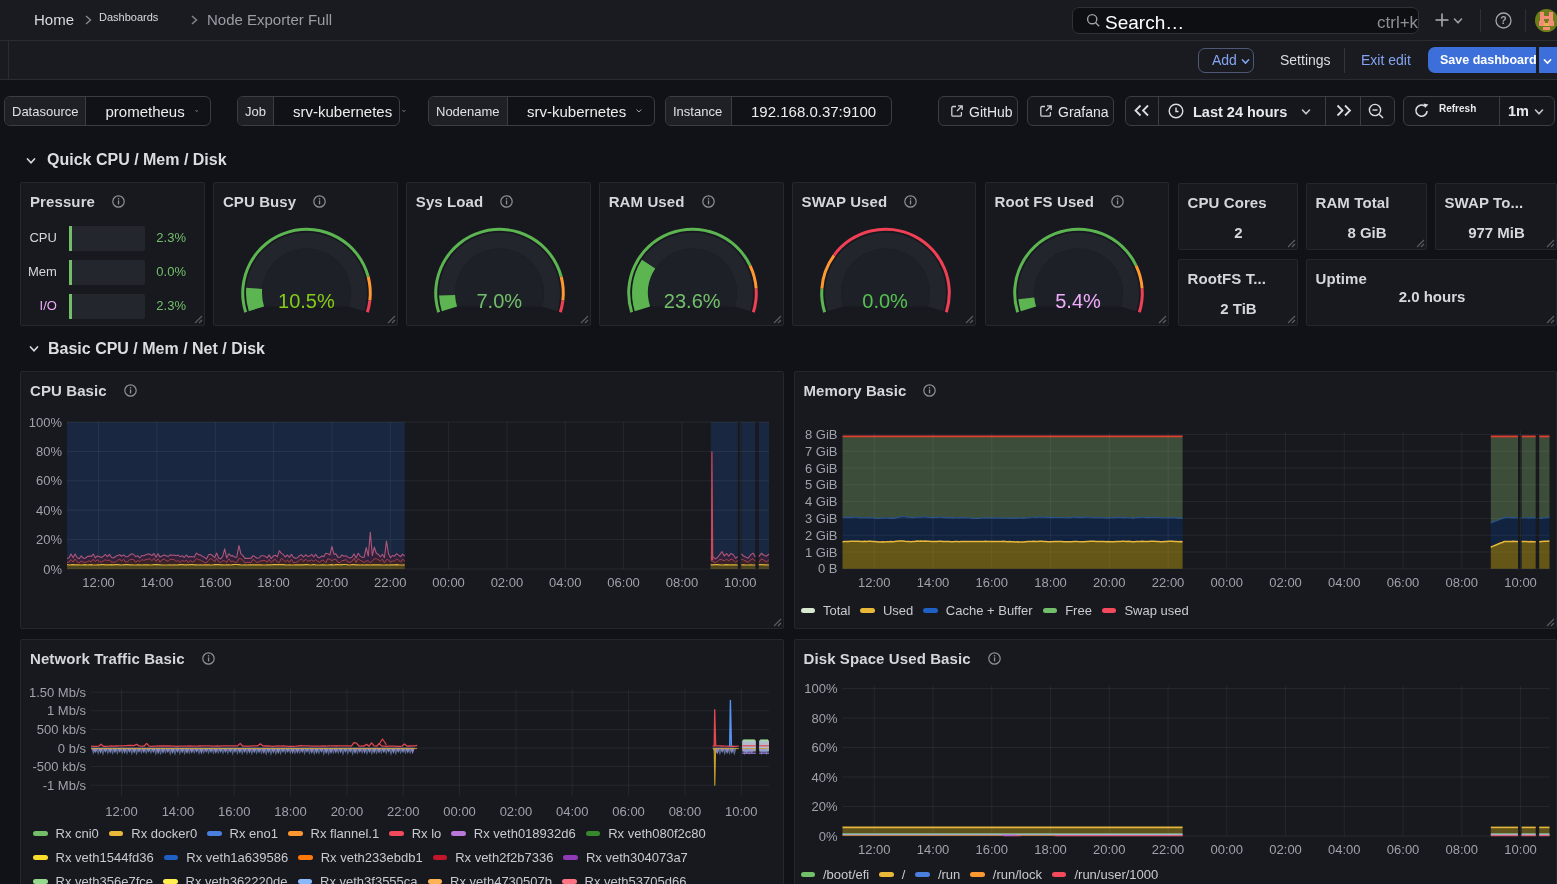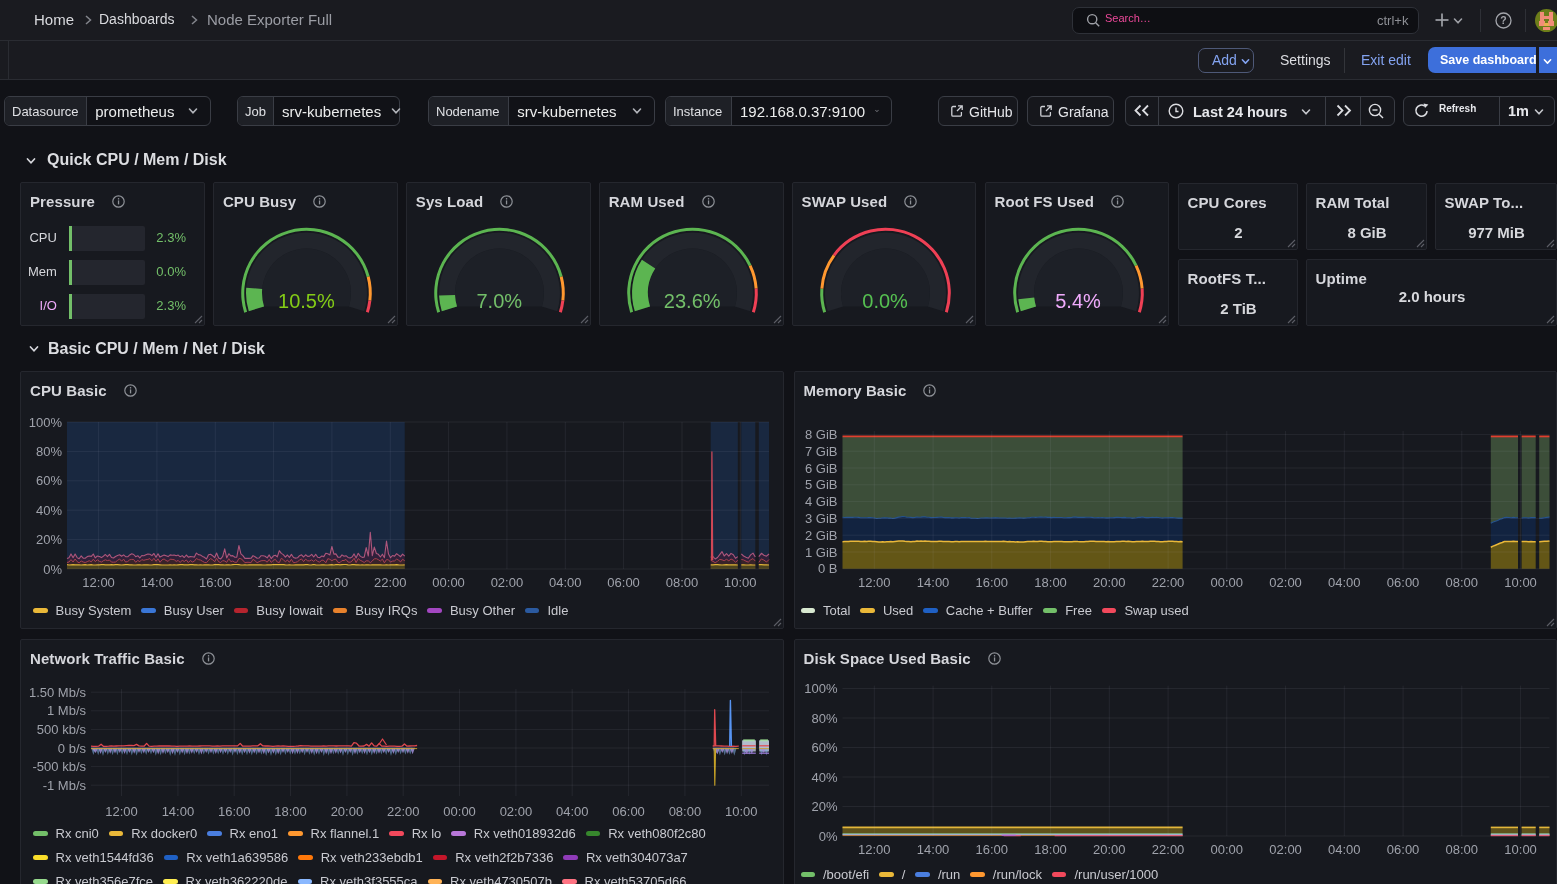--- a/index.html
+++ b/index.html
@@ -4,41 +4,41 @@
 body{width:1557px;height:884px;background:#111217;overflow:hidden;font-family:"Liberation Sans",sans-serif;position:relative}
 .abs{position:absolute}
 .panel{position:absolute;background:#17191f;border:1px solid #25272e;border-radius:2px}
 .ptitle{position:absolute;left:9px;top:8px;height:20px;font-size:15px;font-weight:700;color:#d5d6db;letter-spacing:.1px;white-space:nowrap;display:flex;align-items:center;gap:17px}
 .statv{position:absolute;font-weight:700;color:#d7d8dc;white-space:nowrap;font-size:15px}
 .leg{position:absolute;display:flex;gap:10px;font-size:13px;color:#c9cad0;white-space:nowrap;align-items:center}
 .leg .it{display:flex;align-items:center;gap:8px}
 .leg .sw{width:14.5px;height:5px;border-radius:2.5px;display:inline-block}
 .chip{position:absolute;height:30px;border:1px solid #3a3d45;border-radius:6px;display:flex;align-items:center;background:#111217}
 .chip .lab{background:#1e2026;height:100%;display:flex;align-items:center;padding:0 7px;font-size:13px;color:#dfe0e4;border-right:1px solid #3a3d45;border-radius:5px 0 0 5px;white-space:nowrap}
-.chip .val{display:flex;align-items:center;padding:0 8px;font-size:15px;color:#eceded;white-space:nowrap;gap:10px}
+.chip .val{display:flex;align-items:center;padding:0 19px;font-size:15px;color:#eceded;white-space:nowrap;gap:10px}
 .btn{position:absolute;height:30px;border:1px solid #3a3d45;border-radius:6px;display:flex;align-items:center;background:#16171c;color:#e4e5e9;font-size:14px}
 .sep2{position:absolute;width:1px;background:#2e3036}
 </style></head><body>
 <div class="abs" style="left:0;top:0;width:1557px;height:41px;background:#1a1b20;border-bottom:1px solid #2a2c32"></div>
 <div class="abs" style="left:34px;top:11px;font-size:15px;color:#d9dade">Home</div>
 <svg class="abs" style="left:82px;top:14px" width="12" height="12" viewBox="0 0 12 12">
     <polyline points="4,2 8.5,6 4,10" fill="none" stroke="#83858c" stroke-width="1.5"></polyline>
   </svg>
-<div class="abs" style="left:99px;top:11px;font-size:14px;color:#d9dade">Dashboards</div>
+<div class="abs" style="left:99px;top:11px;font-size:11px;color:#d9dade">Dashboards</div>
 <svg class="abs" style="left:188px;top:14px" width="12" height="12" viewBox="0 0 12 12">
     <polyline points="4,2 8.5,6 4,10" fill="none" stroke="#83858c" stroke-width="1.5"></polyline>
   </svg>
 <div class="abs" style="left:207px;top:11px;font-size:15px;color:#9b9da4">Node Exporter Full</div>
 <div class="abs" style="left:1072px;top:7px;width:347px;height:27px;background:#0e0f13;border:1px solid #2e3138;border-radius:7px"></div>
 <svg class="abs" style="left:1086px;top:13px" width="15" height="15" viewBox="0 0 15 15">
     <circle cx="6.2" cy="6.2" r="4.6" fill="none" stroke="#9fa1a7" stroke-width="1.4"></circle>
     <line x1="9.7" y1="9.7" x2="13.2" y2="13.2" stroke="#9fa1a7" stroke-width="1.4"></line>
   </svg>
-<div class="abs" style="left:1105px;top:12px;font-size:11px;color:#ec4899">Search…</div>
-<div class="abs" style="left:1377px;top:13px;font-size:13px;color:#8d8f95">ctrl+k</div>
+<div class="abs" style="left:1105px;top:12px;font-size:19px;color:#ffffff">Search…</div>
+<div class="abs" style="left:1377px;top:13px;font-size:17px;color:#8d8f95">ctrl+k</div>
 <svg class="abs" style="left:1434px;top:12px" width="16" height="16" viewBox="0 0 16 16">
     <line x1="8" y1="1.5" x2="8" y2="14.5" stroke="#9fa1a7" stroke-width="1.7"></line>
     <line x1="1.5" y1="8" x2="14.5" y2="8" stroke="#9fa1a7" stroke-width="1.7"></line>
   </svg>
 <svg style="position:absolute;left:1453px;top:16px" width="10" height="10" viewBox="0 0 10 10">
     <polyline points="1.5,3 5,6.8 8.5,3" fill="none" stroke="#9fa1a7" stroke-width="1.6" stroke-linecap="round" stroke-linejoin="round"></polyline>
   </svg>
 <div class="sep2" style="left:1480px;top:9px;height:23px"></div>
 <svg class="abs" style="left:1495px;top:12px" width="17" height="17" viewBox="0 0 17 17">
     <circle cx="8.5" cy="8.5" r="7.5" fill="none" stroke="#a3a5ab" stroke-width="1.3"></circle>
@@ -406,28 +406,20 @@
       <text x="719.3" y="215.0" text-anchor="middle" font-size="13" fill="#9fa2ab" font-weight="400" font-family="Liberation Sans, sans-serif">10:00</text>
     </svg>
     <div class="ptitle">
       <span>CPU Basic</span>
       <svg width="13" height="13" viewBox="0 0 13 13" style="flex:none">
         <circle cx="6.5" cy="6.5" r="5.7" fill="none" stroke="#8e9197" stroke-width="1.2"></circle>
         <rect x="5.9" y="5.4" width="1.3" height="4" fill="#8e9197"></rect>
         <rect x="5.9" y="3.1" width="1.3" height="1.4" fill="#8e9197"></rect>
       </svg>
     </div>
-    <div class="leg" style="left:12px;top:231px">
-      <span class="it"><span class="sw" style="background:#EAB839"></span>Busy System</span>
-      <span class="it"><span class="sw" style="background:#3a76d6"></span>Busy User</span>
-      <span class="it"><span class="sw" style="background:#b5242e"></span>Busy Iowait</span>
-      <span class="it"><span class="sw" style="background:#e8822c"></span>Busy IRQs</span>
-      <span class="it"><span class="sw" style="background:#a347c1"></span>Busy Other</span>
-      <span class="it"><span class="sw" style="background:#2b5aa0"></span>Idle</span>
-    </div>
     <svg style="position:absolute;right:1px;bottom:1px" width="10" height="10" viewBox="0 0 10 10">
       <path d="M9 2 L2 9 M9 6 L6 9" stroke="#5c5e66" stroke-width="1.1" fill="none"></path>
     </svg>
   </div>
 <div class="panel" style="left:793.5px;top:371px;width:763px;height:257.5px">
     <svg width="764" height="258" viewBox="0 0 764 258" style="position:absolute;left:0;top:0">
       <path d="M47.5,65.1 L387.6,65.1 L387.6,146.1 L385.6,146.1 L383.5,146.1 L381.5,146.0 L379.5,145.8 L377.5,145.6 L375.5,145.6 L373.5,145.8 L371.5,145.7 L369.5,145.8 L367.4,146.0 L365.4,145.7 L363.4,145.5 L361.4,145.3 L359.4,145.5 L357.4,145.4 L355.4,145.5 L353.4,145.6 L351.3,145.6 L349.3,145.4 L347.3,145.0 L345.3,145.4 L343.3,145.4 L341.3,145.8 L339.3,146.0 L337.3,146.1 L335.2,145.8 L333.2,145.7 L331.2,145.6 L329.2,145.4 L327.2,145.6 L325.2,145.5 L323.2,145.3 L321.2,145.4 L319.2,145.6 L317.1,145.8 L315.1,145.8 L313.1,145.9 L311.1,145.9 L309.1,145.7 L307.1,145.6 L305.1,145.7 L303.1,145.6 L301.0,145.8 L299.0,145.8 L297.0,145.4 L295.0,145.2 L293.0,145.3 L291.0,145.2 L289.0,145.4 L287.0,145.4 L284.9,145.4 L282.9,145.4 L280.9,145.1 L278.9,145.0 L276.9,145.4 L274.9,145.6 L272.9,145.5 L270.9,145.8 L268.8,145.8 L266.8,145.5 L264.8,145.5 L262.8,145.5 L260.8,145.5 L258.8,145.3 L256.8,145.6 L254.8,145.4 L252.7,145.4 L250.7,145.1 L248.7,145.2 L246.7,145.1 L244.7,145.1 L242.7,145.3 L240.7,145.4 L238.7,145.3 L236.6,145.3 L234.6,145.7 L232.6,145.7 L230.6,146.0 L228.6,146.1 L226.6,146.0 L224.6,145.9 L222.6,146.0 L220.6,146.1 L218.5,146.2 L216.5,146.2 L214.5,146.0 L212.5,146.2 L210.5,146.0 L208.5,146.0 L206.5,146.0 L204.5,146.0 L202.4,145.8 L200.4,145.9 L198.4,145.8 L196.4,146.0 L194.4,146.0 L192.4,145.9 L190.4,145.9 L188.4,146.0 L186.3,146.0 L184.3,146.3 L182.3,146.5 L180.3,146.3 L178.3,146.3 L176.3,146.2 L174.3,145.6 L172.3,145.8 L170.2,145.5 L168.2,145.6 L166.2,145.6 L164.2,146.0 L162.2,145.7 L160.2,145.8 L158.2,145.9 L156.2,145.9 L154.1,145.5 L152.1,145.6 L150.1,145.6 L148.1,145.4 L146.1,145.0 L144.1,145.3 L142.1,145.4 L140.1,145.5 L138.1,145.5 L136.0,145.6 L134.0,145.3 L132.0,145.2 L130.0,144.9 L128.0,144.9 L126.0,145.1 L124.0,145.2 L122.0,145.0 L119.9,145.4 L117.9,145.6 L115.9,145.4 L113.9,145.2 L111.9,145.2 L109.9,144.8 L107.9,144.5 L105.9,144.9 L103.8,145.1 L101.8,145.6 L99.8,146.1 L97.8,146.5 L95.8,146.0 L93.8,146.1 L91.8,145.8 L89.8,145.9 L87.7,145.8 L85.7,146.3 L83.7,146.3 L81.7,146.5 L79.7,146.0 L77.7,145.8 L75.7,145.6 L73.7,145.6 L71.6,145.7 L69.6,145.7 L67.6,145.8 L65.6,145.8 L63.6,145.4 L61.6,145.2 L59.6,145.2 L57.6,145.4 L55.5,145.3 L53.5,145.4 L51.5,145.3 L49.5,145.5 L47.5,145.2 Z" fill="#3c4e39" fill-opacity="1.0"></path>
       <path d="M47.5,145.2 L49.5,145.5 L51.5,145.3 L53.5,145.4 L55.5,145.3 L57.6,145.4 L59.6,145.2 L61.6,145.2 L63.6,145.4 L65.6,145.8 L67.6,145.8 L69.6,145.7 L71.6,145.7 L73.7,145.6 L75.7,145.6 L77.7,145.8 L79.7,146.0 L81.7,146.5 L83.7,146.3 L85.7,146.3 L87.7,145.8 L89.8,145.9 L91.8,145.8 L93.8,146.1 L95.8,146.0 L97.8,146.5 L99.8,146.1 L101.8,145.6 L103.8,145.1 L105.9,144.9 L107.9,144.5 L109.9,144.8 L111.9,145.2 L113.9,145.2 L115.9,145.4 L117.9,145.6 L119.9,145.4 L122.0,145.0 L124.0,145.2 L126.0,145.1 L128.0,144.9 L130.0,144.9 L132.0,145.2 L134.0,145.3 L136.0,145.6 L138.1,145.5 L140.1,145.5 L142.1,145.4 L144.1,145.3 L146.1,145.0 L148.1,145.4 L150.1,145.6 L152.1,145.6 L154.1,145.5 L156.2,145.9 L158.2,145.9 L160.2,145.8 L162.2,145.7 L164.2,146.0 L166.2,145.6 L168.2,145.6 L170.2,145.5 L172.3,145.8 L174.3,145.6 L176.3,146.2 L178.3,146.3 L180.3,146.3 L182.3,146.5 L184.3,146.3 L186.3,146.0 L188.4,146.0 L190.4,145.9 L192.4,145.9 L194.4,146.0 L196.4,146.0 L198.4,145.8 L200.4,145.9 L202.4,145.8 L204.5,146.0 L206.5,146.0 L208.5,146.0 L210.5,146.0 L212.5,146.2 L214.5,146.0 L216.5,146.2 L218.5,146.2 L220.6,146.1 L222.6,146.0 L224.6,145.9 L226.6,146.0 L228.6,146.1 L230.6,146.0 L232.6,145.7 L234.6,145.7 L236.6,145.3 L238.7,145.3 L240.7,145.4 L242.7,145.3 L244.7,145.1 L246.7,145.1 L248.7,145.2 L250.7,145.1 L252.7,145.4 L254.8,145.4 L256.8,145.6 L258.8,145.3 L260.8,145.5 L262.8,145.5 L264.8,145.5 L266.8,145.5 L268.8,145.8 L270.9,145.8 L272.9,145.5 L274.9,145.6 L276.9,145.4 L278.9,145.0 L280.9,145.1 L282.9,145.4 L284.9,145.4 L287.0,145.4 L289.0,145.4 L291.0,145.2 L293.0,145.3 L295.0,145.2 L297.0,145.4 L299.0,145.8 L301.0,145.8 L303.1,145.6 L305.1,145.7 L307.1,145.6 L309.1,145.7 L311.1,145.9 L313.1,145.9 L315.1,145.8 L317.1,145.8 L319.2,145.6 L321.2,145.4 L323.2,145.3 L325.2,145.5 L327.2,145.6 L329.2,145.4 L331.2,145.6 L333.2,145.7 L335.2,145.8 L337.3,146.1 L339.3,146.0 L341.3,145.8 L343.3,145.4 L345.3,145.4 L347.3,145.0 L349.3,145.4 L351.3,145.6 L353.4,145.6 L355.4,145.5 L357.4,145.4 L359.4,145.5 L361.4,145.3 L363.4,145.5 L365.4,145.7 L367.4,146.0 L369.5,145.8 L371.5,145.7 L373.5,145.8 L375.5,145.6 L377.5,145.6 L379.5,145.8 L381.5,146.0 L383.5,146.1 L385.6,146.1 L387.6,146.1 L387.6,169.8 L385.6,169.6 L383.5,169.7 L381.5,169.5 L379.5,169.5 L377.5,169.3 L375.5,169.3 L373.5,169.3 L371.5,169.5 L369.5,169.6 L367.4,169.8 L365.4,169.8 L363.4,169.6 L361.4,169.4 L359.4,169.3 L357.4,169.2 L355.4,169.2 L353.4,169.4 L351.3,169.5 L349.3,169.5 L347.3,169.3 L345.3,169.5 L343.3,169.5 L341.3,169.6 L339.3,169.7 L337.3,169.8 L335.2,169.5 L333.2,169.3 L331.2,169.4 L329.2,169.2 L327.2,169.3 L325.2,169.5 L323.2,169.6 L321.2,169.6 L319.2,169.7 L317.1,169.8 L315.1,169.7 L313.1,169.6 L311.1,169.7 L309.1,169.6 L307.1,169.5 L305.1,169.4 L303.1,169.4 L301.0,169.4 L299.0,169.3 L297.0,169.3 L295.0,169.3 L293.0,169.5 L291.0,169.5 L289.0,169.7 L287.0,169.7 L284.9,169.7 L282.9,169.6 L280.9,169.4 L278.9,169.5 L276.9,169.7 L274.9,169.8 L272.9,169.7 L270.9,169.8 L268.8,169.7 L266.8,169.5 L264.8,169.5 L262.8,169.4 L260.8,169.5 L258.8,169.5 L256.8,169.7 L254.8,169.7 L252.7,169.7 L250.7,169.5 L248.7,169.5 L246.7,169.3 L244.7,169.2 L242.7,169.4 L240.7,169.4 L238.7,169.3 L236.6,169.5 L234.6,169.6 L232.6,169.6 L230.6,169.8 L228.6,170.1 L226.6,169.9 L224.6,170.0 L222.6,169.8 L220.6,169.9 L218.5,169.8 L216.5,169.8 L214.5,169.6 L212.5,169.8 L210.5,169.5 L208.5,169.3 L206.5,169.4 L204.5,169.4 L202.4,169.4 L200.4,169.5 L198.4,169.6 L196.4,169.6 L194.4,169.5 L192.4,169.4 L190.4,169.3 L188.4,169.4 L186.3,169.4 L184.3,169.6 L182.3,169.6 L180.3,169.5 L178.3,169.5 L176.3,169.6 L174.3,169.4 L172.3,169.6 L170.2,169.6 L168.2,169.5 L166.2,169.6 L164.2,169.8 L162.2,169.6 L160.2,169.6 L158.2,169.7 L156.2,169.7 L154.1,169.5 L152.1,169.4 L150.1,169.4 L148.1,169.5 L146.1,169.3 L144.1,169.3 L142.1,169.5 L140.1,169.6 L138.1,169.4 L136.0,169.4 L134.0,169.3 L132.0,169.3 L130.0,169.1 L128.0,169.2 L126.0,169.1 L124.0,169.2 L122.0,169.1 L119.9,169.4 L117.9,169.5 L115.9,169.7 L113.9,169.5 L111.9,169.5 L109.9,169.3 L107.9,169.0 L105.9,169.0 L103.8,169.1 L101.8,169.3 L99.8,169.5 L97.8,169.7 L95.8,169.6 L93.8,169.8 L91.8,169.8 L89.8,169.9 L87.7,169.7 L85.7,169.9 L83.7,170.0 L81.7,169.8 L79.7,169.6 L77.7,169.5 L75.7,169.3 L73.7,169.2 L71.6,169.4 L69.6,169.3 L67.6,169.5 L65.6,169.5 L63.6,169.2 L61.6,169.2 L59.6,169.2 L57.6,169.2 L55.5,169.2 L53.5,169.5 L51.5,169.5 L49.5,169.6 L47.5,169.7 Z" fill="#122340" fill-opacity="1.0"></path>
       <path d="M47.5,169.7 L49.5,169.6 L51.5,169.5 L53.5,169.5 L55.5,169.2 L57.6,169.2 L59.6,169.2 L61.6,169.2 L63.6,169.2 L65.6,169.5 L67.6,169.5 L69.6,169.3 L71.6,169.4 L73.7,169.2 L75.7,169.3 L77.7,169.5 L79.7,169.6 L81.7,169.8 L83.7,170.0 L85.7,169.9 L87.7,169.7 L89.8,169.9 L91.8,169.8 L93.8,169.8 L95.8,169.6 L97.8,169.7 L99.8,169.5 L101.8,169.3 L103.8,169.1 L105.9,169.0 L107.9,169.0 L109.9,169.3 L111.9,169.5 L113.9,169.5 L115.9,169.7 L117.9,169.5 L119.9,169.4 L122.0,169.1 L124.0,169.2 L126.0,169.1 L128.0,169.2 L130.0,169.1 L132.0,169.3 L134.0,169.3 L136.0,169.4 L138.1,169.4 L140.1,169.6 L142.1,169.5 L144.1,169.3 L146.1,169.3 L148.1,169.5 L150.1,169.4 L152.1,169.4 L154.1,169.5 L156.2,169.7 L158.2,169.7 L160.2,169.6 L162.2,169.6 L164.2,169.8 L166.2,169.6 L168.2,169.5 L170.2,169.6 L172.3,169.6 L174.3,169.4 L176.3,169.6 L178.3,169.5 L180.3,169.5 L182.3,169.6 L184.3,169.6 L186.3,169.4 L188.4,169.4 L190.4,169.3 L192.4,169.4 L194.4,169.5 L196.4,169.6 L198.4,169.6 L200.4,169.5 L202.4,169.4 L204.5,169.4 L206.5,169.4 L208.5,169.3 L210.5,169.5 L212.5,169.8 L214.5,169.6 L216.5,169.8 L218.5,169.8 L220.6,169.9 L222.6,169.8 L224.6,170.0 L226.6,169.9 L228.6,170.1 L230.6,169.8 L232.6,169.6 L234.6,169.6 L236.6,169.5 L238.7,169.3 L240.7,169.4 L242.7,169.4 L244.7,169.2 L246.7,169.3 L248.7,169.5 L250.7,169.5 L252.7,169.7 L254.8,169.7 L256.8,169.7 L258.8,169.5 L260.8,169.5 L262.8,169.4 L264.8,169.5 L266.8,169.5 L268.8,169.7 L270.9,169.8 L272.9,169.7 L274.9,169.8 L276.9,169.7 L278.9,169.5 L280.9,169.4 L282.9,169.6 L284.9,169.7 L287.0,169.7 L289.0,169.7 L291.0,169.5 L293.0,169.5 L295.0,169.3 L297.0,169.3 L299.0,169.3 L301.0,169.4 L303.1,169.4 L305.1,169.4 L307.1,169.5 L309.1,169.6 L311.1,169.7 L313.1,169.6 L315.1,169.7 L317.1,169.8 L319.2,169.7 L321.2,169.6 L323.2,169.6 L325.2,169.5 L327.2,169.3 L329.2,169.2 L331.2,169.4 L333.2,169.3 L335.2,169.5 L337.3,169.8 L339.3,169.7 L341.3,169.6 L343.3,169.5 L345.3,169.5 L347.3,169.3 L349.3,169.5 L351.3,169.5 L353.4,169.4 L355.4,169.2 L357.4,169.2 L359.4,169.3 L361.4,169.4 L363.4,169.6 L365.4,169.8 L367.4,169.8 L369.5,169.6 L371.5,169.5 L373.5,169.3 L375.5,169.3 L377.5,169.3 L379.5,169.5 L381.5,169.5 L383.5,169.7 L385.6,169.6 L387.6,169.8 L387.6,196.8 L47.5,196.8 Z" fill="#635616" fill-opacity="1.0"></path>
       <path d="M47.5,145.2 L49.5,145.5 L51.5,145.3 L53.5,145.4 L55.5,145.3 L57.6,145.4 L59.6,145.2 L61.6,145.2 L63.6,145.4 L65.6,145.8 L67.6,145.8 L69.6,145.7 L71.6,145.7 L73.7,145.6 L75.7,145.6 L77.7,145.8 L79.7,146.0 L81.7,146.5 L83.7,146.3 L85.7,146.3 L87.7,145.8 L89.8,145.9 L91.8,145.8 L93.8,146.1 L95.8,146.0 L97.8,146.5 L99.8,146.1 L101.8,145.6 L103.8,145.1 L105.9,144.9 L107.9,144.5 L109.9,144.8 L111.9,145.2 L113.9,145.2 L115.9,145.4 L117.9,145.6 L119.9,145.4 L122.0,145.0 L124.0,145.2 L126.0,145.1 L128.0,144.9 L130.0,144.9 L132.0,145.2 L134.0,145.3 L136.0,145.6 L138.1,145.5 L140.1,145.5 L142.1,145.4 L144.1,145.3 L146.1,145.0 L148.1,145.4 L150.1,145.6 L152.1,145.6 L154.1,145.5 L156.2,145.9 L158.2,145.9 L160.2,145.8 L162.2,145.7 L164.2,146.0 L166.2,145.6 L168.2,145.6 L170.2,145.5 L172.3,145.8 L174.3,145.6 L176.3,146.2 L178.3,146.3 L180.3,146.3 L182.3,146.5 L184.3,146.3 L186.3,146.0 L188.4,146.0 L190.4,145.9 L192.4,145.9 L194.4,146.0 L196.4,146.0 L198.4,145.8 L200.4,145.9 L202.4,145.8 L204.5,146.0 L206.5,146.0 L208.5,146.0 L210.5,146.0 L212.5,146.2 L214.5,146.0 L216.5,146.2 L218.5,146.2 L220.6,146.1 L222.6,146.0 L224.6,145.9 L226.6,146.0 L228.6,146.1 L230.6,146.0 L232.6,145.7 L234.6,145.7 L236.6,145.3 L238.7,145.3 L240.7,145.4 L242.7,145.3 L244.7,145.1 L246.7,145.1 L248.7,145.2 L250.7,145.1 L252.7,145.4 L254.8,145.4 L256.8,145.6 L258.8,145.3 L260.8,145.5 L262.8,145.5 L264.8,145.5 L266.8,145.5 L268.8,145.8 L270.9,145.8 L272.9,145.5 L274.9,145.6 L276.9,145.4 L278.9,145.0 L280.9,145.1 L282.9,145.4 L284.9,145.4 L287.0,145.4 L289.0,145.4 L291.0,145.2 L293.0,145.3 L295.0,145.2 L297.0,145.4 L299.0,145.8 L301.0,145.8 L303.1,145.6 L305.1,145.7 L307.1,145.6 L309.1,145.7 L311.1,145.9 L313.1,145.9 L315.1,145.8 L317.1,145.8 L319.2,145.6 L321.2,145.4 L323.2,145.3 L325.2,145.5 L327.2,145.6 L329.2,145.4 L331.2,145.6 L333.2,145.7 L335.2,145.8 L337.3,146.1 L339.3,146.0 L341.3,145.8 L343.3,145.4 L345.3,145.4 L347.3,145.0 L349.3,145.4 L351.3,145.6 L353.4,145.6 L355.4,145.5 L357.4,145.4 L359.4,145.5 L361.4,145.3 L363.4,145.5 L365.4,145.7 L367.4,146.0 L369.5,145.8 L371.5,145.7 L373.5,145.8 L375.5,145.6 L377.5,145.6 L379.5,145.8 L381.5,146.0 L383.5,146.1 L385.6,146.1 L387.6,146.1" fill="none" stroke="#27548f" stroke-width="1.1" stroke-opacity="1.0" stroke-linejoin="round"></path>

